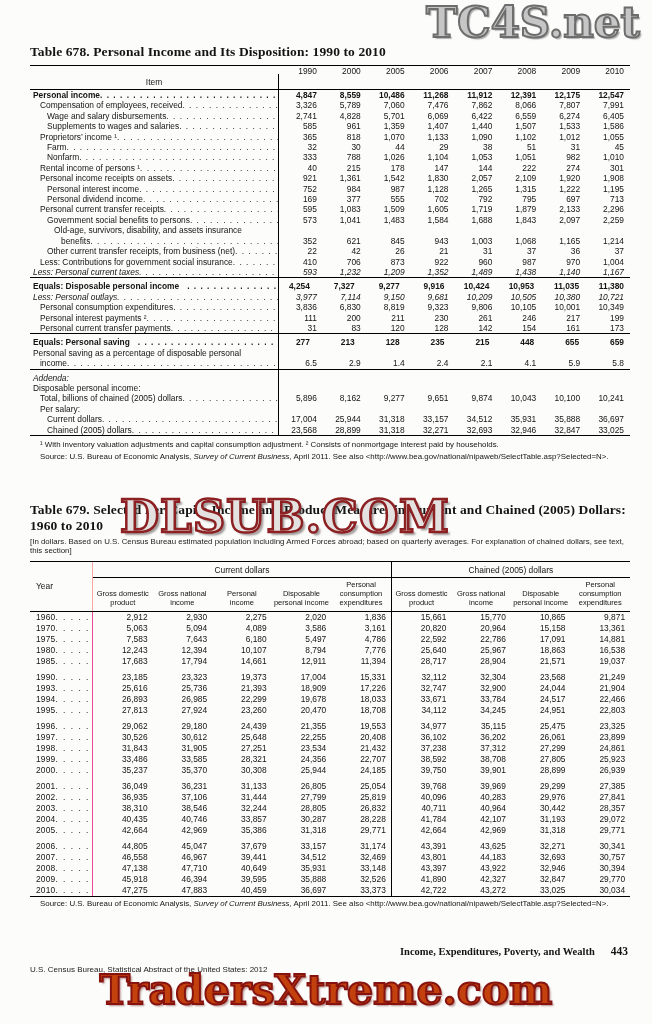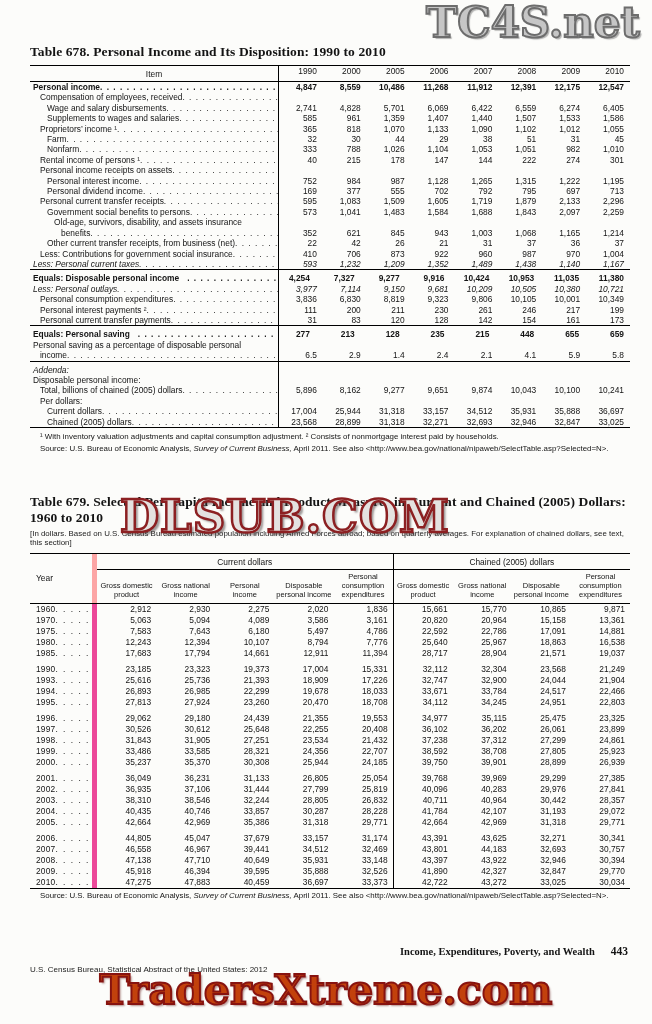--- a/index.html
+++ b/index.html
@@ -6,21 +6,21 @@
   body{background:#d8d8d8;font-family:"Liberation Sans",sans-serif;}
   .page{position:relative;width:652px;height:1024px;background:#fcfcfa;margin:0 auto;overflow:hidden;color:#141414;}
   .content{position:absolute;left:30px;top:44px;width:600px;}
 
   .tbl-title{font-family:"Liberation Serif",serif;font-weight:bold;font-size:13.5px;line-height:16px;letter-spacing:.1px;}
   .tbl-note{font-size:7.9px;line-height:9.8px;margin-top:3px;color:#1c1c1c;}
 
   
   .t678{margin-top:5px;border-top:1.5px solid #000;border-bottom:1px solid #000;font-size:8.4px;}
   .t678 .hrow{display:flex;border-bottom:1px solid #000;}
-  .t678 .hrow .item{justify-content:center;align-items:center;padding:2.5px 0;}
+  .t678 .hrow .item{justify-content:center;align-items:center;padding:2.5px 0;margin-top:8px;}
   .t678 .item{width:248px;flex:0 0 248px;border-right:1px solid #000;display:flex;align-items:baseline;overflow:hidden;}
   .t678 .vals{display:flex;flex:1;}
   .t678 .val{flex:1;text-align:right;padding-right:6px;}
   .t678 .trow{display:flex;line-height:10.4px;align-items:baseline;}
   .t678 .trow.rule{border-top:1px solid #000;}
   .t678 .trow.rule > *{padding-top:3px;gap:8px;}
   .t678 .trow.bold{font-weight:bold;}
   .t678 .trow.italic{font-style:italic;}
   .lbl{white-space:nowrap;}
   .ind0{padding-left:3px;} .ind1{padding-left:10px;} .ind2{padding-left:17px;} .ind3{padding-left:24px;} .ind4{padding-left:31px;}
@@ -28,30 +28,30 @@
   .lead::after{content:" . . . . . . . . . . . . . . . . . . . . . . . . . . . . . . . . . . . . . . . . . . . . . . . . . . . .";}
 
   .fnote{font-size:7.9px;line-height:9.8px;margin-top:4px;text-indent:10px;overflow-wrap:break-word;}
   .src{font-size:7.9px;line-height:9.8px;margin-top:2px;text-indent:10px;overflow-wrap:break-word;}
   .src .it{font-style:italic;}
 
   
   .sect679{margin-top:40px;}
   .t679{margin-top:5px;border-top:1.5px solid #000;border-bottom:1px solid #000;font-size:8.4px;}
   .t679 .head{display:flex;border-bottom:1px solid #000;}
-  .t679 .yearh{flex:0 0 56px;border-right:5px solid #fca5a5;display:flex;align-items:center;padding-left:6px;}
+  .t679 .yearh{flex:0 0 56px;border-right:1px solid #fca5a5;display:flex;align-items:center;padding-left:6px;}
   .t679 .grp{display:flex;flex-direction:column;}
   .t679 .grp.cur{flex:5;border-right:1px solid #000;}
   .t679 .grp.ch{flex:4;}
   .t679 .gtitle{text-align:center;border-bottom:1px solid #000;padding:2.5px 0;}
   .t679 .subs{display:flex;flex:1;}
   .t679 .sub{flex:1;display:flex;align-items:flex-end;justify-content:center;text-align:center;font-size:7.5px;line-height:8.8px;padding:3px 2px;}
   .t679 .r{display:flex;align-items:baseline;line-height:11px;}
   .t679 .r.gap > *{padding-top:5px;}
-  .t679 .yr{flex:0 0 56px;border-right:5px solid #ec4899;padding-left:6px;overflow:hidden;white-space:nowrap;letter-spacing:.2px;}
+  .t679 .yr{flex:0 0 56px;border-right:1px solid #ec4899;padding-left:6px;overflow:hidden;white-space:nowrap;letter-spacing:.2px;}
   .t679 .yr::after{content:". . . . . . . . . . . . .";letter-spacing:1.5px;}
   .t679 .val{flex:1;text-align:right;padding-right:5px;}
   .t679 .val.gdiv{border-right:1px solid #000;}
 
   
   .runfoot{position:absolute;right:24px;top:945px;font-family:"Liberation Serif",serif;font-size:10.5px;font-weight:bold;}
   .runfoot .pagenum{margin-left:16px;font-size:11.5px;}
   .census{position:absolute;left:30px;top:965px;font-size:8px;color:#1c1c1c;}
 
   
@@ -104,20 +104,30 @@
               <span class="val">12,391</span>
               <span class="val">12,175</span>
               <span class="val">12,547</span>
             </div>
           </div>
           <div class="trow">
             <div class="item">
               <span class="lbl ind1">Compensation of employees, received</span>
               <span class="lead"></span>
             </div>
+            <div class="vals">
+              <span class="val">3,326</span>
+              <span class="val">5,789</span>
+              <span class="val">7,060</span>
+              <span class="val">7,476</span>
+              <span class="val">7,862</span>
+              <span class="val">8,066</span>
+              <span class="val">7,807</span>
+              <span class="val">7,991</span>
+            </div>
           </div>
           <div class="trow">
             <div class="item">
               <span class="lbl ind2">Wage and salary disbursements</span>
               <span class="lead"></span>
             </div>
             <div class="vals">
               <span class="val">2,741</span>
               <span class="val">4,828</span>
               <span class="val">5,701</span>
@@ -206,20 +216,30 @@
               <span class="val">222</span>
               <span class="val">274</span>
               <span class="val">301</span>
             </div>
           </div>
           <div class="trow">
             <div class="item">
               <span class="lbl ind1">Personal income receipts on assets</span>
               <span class="lead"></span>
             </div>
+            <div class="vals">
+              <span class="val">921</span>
+              <span class="val">1,361</span>
+              <span class="val">1,542</span>
+              <span class="val">1,830</span>
+              <span class="val">2,057</span>
+              <span class="val">2,109</span>
+              <span class="val">1,920</span>
+              <span class="val">1,908</span>
+            </div>
           </div>
           <div class="trow">
             <div class="item">
               <span class="lbl ind2">Personal interest income</span>
               <span class="lead"></span>
             </div>
             <div class="vals">
               <span class="val">752</span>
               <span class="val">984</span>
               <span class="val">987</span>
@@ -525,21 +545,21 @@
               <span class="val">9,277</span>
               <span class="val">9,651</span>
               <span class="val">9,874</span>
               <span class="val">10,043</span>
               <span class="val">10,100</span>
               <span class="val">10,241</span>
             </div>
           </div>
           <div class="trow">
             <div class="item">
-              <span class="lbl ind1">Per dollars:</span>
+              <span class="lbl ind1">Per salary:</span>
             </div>
             <div class="vals">
               <span class="val"></span>
               <span class="val"></span>
               <span class="val"></span>
               <span class="val"></span>
               <span class="val"></span>
               <span class="val"></span>
               <span class="val"></span>
               <span class="val"></span>

